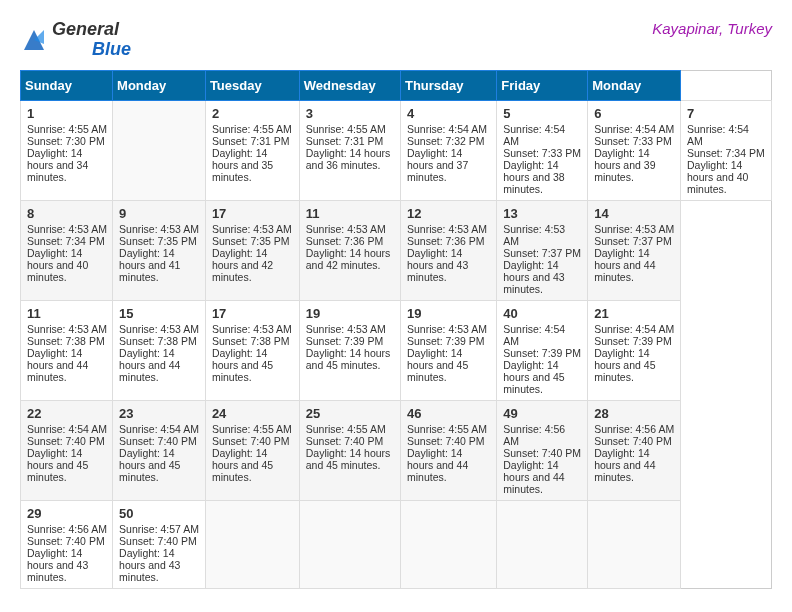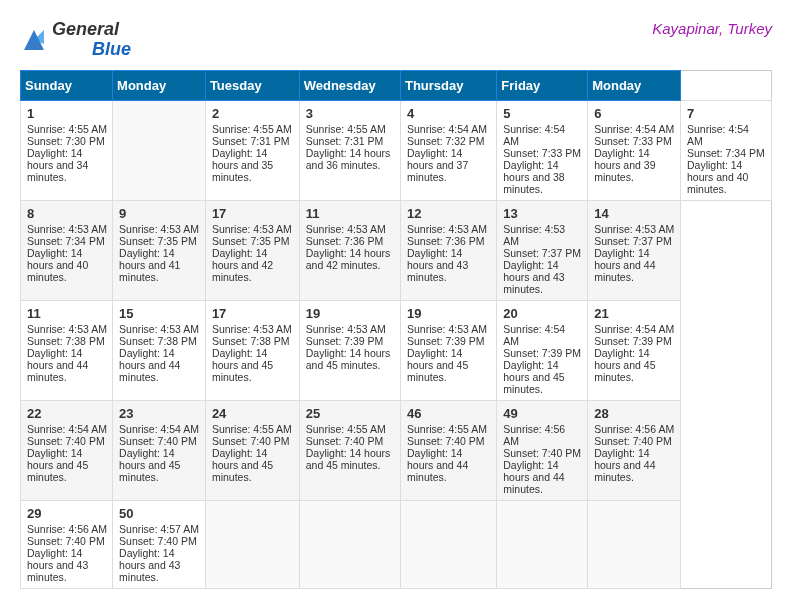--- a/index.html
+++ b/index.html
@@ -144,21 +144,21 @@
         <td><span class="day-num">12</span><span>Sunrise: 4:53 AM</span><br><span>Sunset: 7:36 PM</span><br><span>Daylight: 14 hours and 43 minutes.</span></td>
         <td><span class="day-num">13</span><span>Sunrise: 4:53 AM</span><br><span>Sunset: 7:37 PM</span><br><span>Daylight: 14 hours and 43 minutes.</span></td>
         <td><span class="day-num">14</span><span>Sunrise: 4:53 AM</span><br><span>Sunset: 7:37 PM</span><br><span>Daylight: 14 hours and 44 minutes.</span></td>
       </tr>
       <tr>
         <td><span class="day-num">11</span><span>Sunrise: 4:53 AM</span><br><span>Sunset: 7:38 PM</span><br><span>Daylight: 14 hours and 44 minutes.</span></td>
         <td><span class="day-num">15</span><span>Sunrise: 4:53 AM</span><br><span>Sunset: 7:38 PM</span><br><span>Daylight: 14 hours and 44 minutes.</span></td>
         <td><span class="day-num">17</span><span>Sunrise: 4:53 AM</span><br><span>Sunset: 7:38 PM</span><br><span>Daylight: 14 hours and 45 minutes.</span></td>
         <td><span class="day-num">19</span><span>Sunrise: 4:53 AM</span><br><span>Sunset: 7:39 PM</span><br><span>Daylight: 14 hours and 45 minutes.</span></td>
         <td><span class="day-num">19</span><span>Sunrise: 4:53 AM</span><br><span>Sunset: 7:39 PM</span><br><span>Daylight: 14 hours and 45 minutes.</span></td>
-        <td><span class="day-num">20</span><span>Sunrise: 4:54 AM</span><br><span>Sunset: 7:39 PM</span><br><span>Daylight: 14 hours and 45 minutes.</span></td>
+        <td><span class="day-num">40</span><span>Sunrise: 4:54 AM</span><br><span>Sunset: 7:39 PM</span><br><span>Daylight: 14 hours and 45 minutes.</span></td>
         <td><span class="day-num">21</span><span>Sunrise: 4:54 AM</span><br><span>Sunset: 7:39 PM</span><br><span>Daylight: 14 hours and 45 minutes.</span></td>
       </tr>
       <tr>
         <td><span class="day-num">22</span><span>Sunrise: 4:54 AM</span><br><span>Sunset: 7:40 PM</span><br><span>Daylight: 14 hours and 45 minutes.</span></td>
         <td><span class="day-num">23</span><span>Sunrise: 4:54 AM</span><br><span>Sunset: 7:40 PM</span><br><span>Daylight: 14 hours and 45 minutes.</span></td>
         <td><span class="day-num">24</span><span>Sunrise: 4:55 AM</span><br><span>Sunset: 7:40 PM</span><br><span>Daylight: 14 hours and 45 minutes.</span></td>
         <td><span class="day-num">25</span><span>Sunrise: 4:55 AM</span><br><span>Sunset: 7:40 PM</span><br><span>Daylight: 14 hours and 45 minutes.</span></td>
         <td><span class="day-num">46</span><span>Sunrise: 4:55 AM</span><br><span>Sunset: 7:40 PM</span><br><span>Daylight: 14 hours and 44 minutes.</span></td>
         <td><span class="day-num">49</span><span>Sunrise: 4:56 AM</span><br><span>Sunset: 7:40 PM</span><br><span>Daylight: 14 hours and 44 minutes.</span></td>
         <td><span class="day-num">28</span><span>Sunrise: 4:56 AM</span><br><span>Sunset: 7:40 PM</span><br><span>Daylight: 14 hours and 44 minutes.</span></td>

